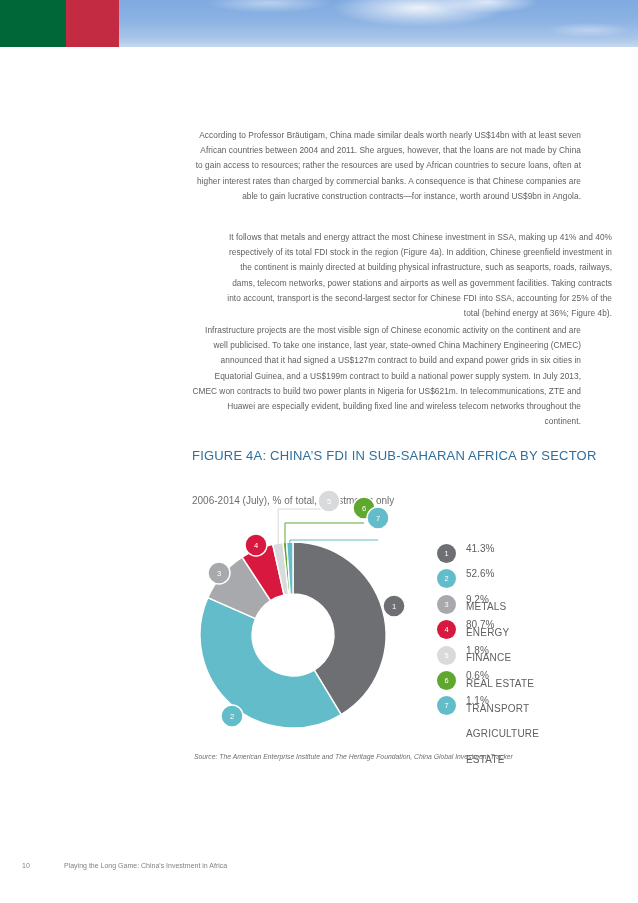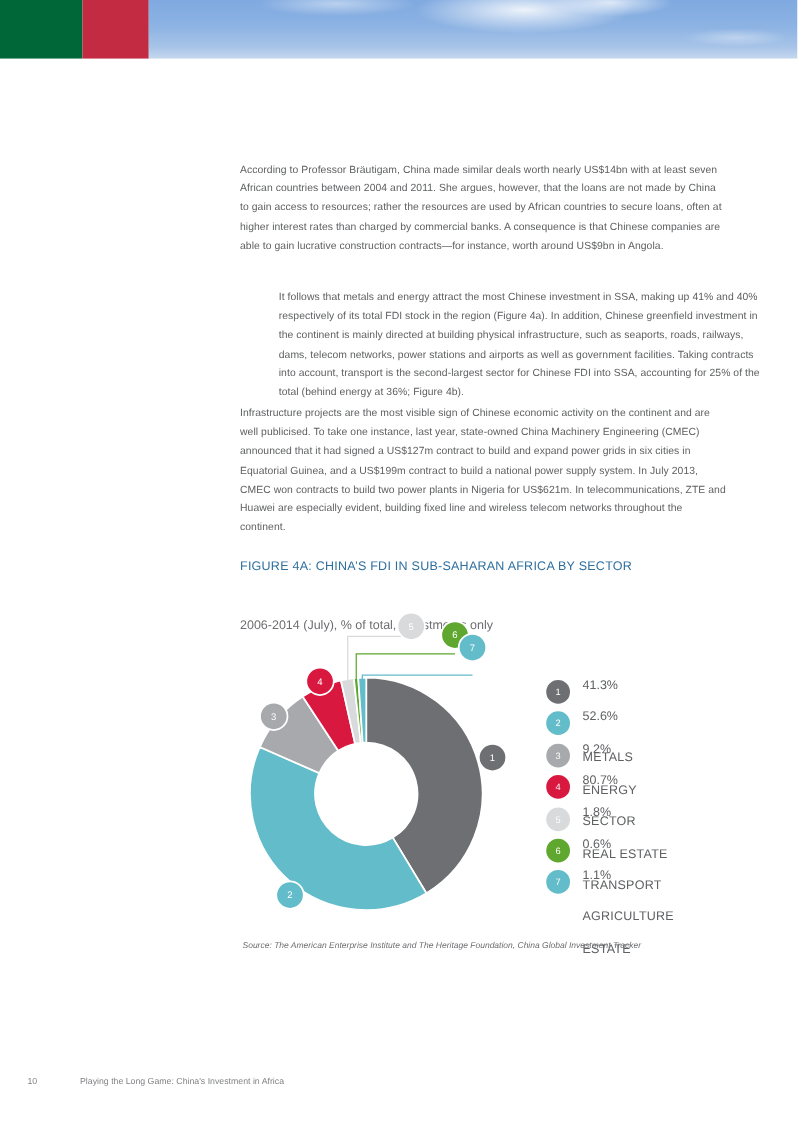--- a/index.html
+++ b/index.html
@@ -44,31 +44,31 @@
     position: absolute;
     left: 192px; top: 0;
     width: 389px;
   }
   .para {
     font-size: 8.3px;
     line-height: 15.2px;
     letter-spacing: 0.05px;
     color: #5f6062;
     margin: 0 0 14px 0;
-    text-align: left;
+    text-align: right;
   }
   #para-1 { position: absolute; top: 128px; width: 389px; }
   #para-2 { position: absolute; top: 230px; width: 389px; margin-left: 31px; }
   #para-3 { position: absolute; top: 323px; width: 389px; }
 
   
   #figure-title {
     position: absolute;
     left: 192px; top: 448px;
-    font-size: 10px;
+    font-size: 13px;
     letter-spacing: 0.2px;
     color: #2e6f9e;
     white-space: nowrap;
   }
   #figure-subtitle {
     position: absolute;
     left: 192px; top: 495px;
     font-size: 10px;
     color: #6d6e71;
     white-space: nowrap;
@@ -212,21 +212,21 @@
       <div class="legend-bullet" style="background: rgb(99, 188, 201);">2</div>
       <div class="legend-text">
         <span class="legend-pct">52.6%</span>
         <span class="legend-label">ENERGY</span>
       </div>
     </div>
     <div class="legend-row">
       <div class="legend-bullet" style="background: rgb(167, 169, 172);">3</div>
       <div class="legend-text">
         <span class="legend-pct">9.2%</span>
-        <span class="legend-label">SECTOR</span>
+        <span class="legend-label">FINANCE</span>
       </div>
     </div>
     <div class="legend-row">
       <div class="legend-bullet" style="background: rgb(217, 24, 63);">4</div>
       <div class="legend-text">
         <span class="legend-pct">80.7%</span>
         <span class="legend-label">REAL ESTATE</span>
       </div>
     </div>
     <div class="legend-row">

